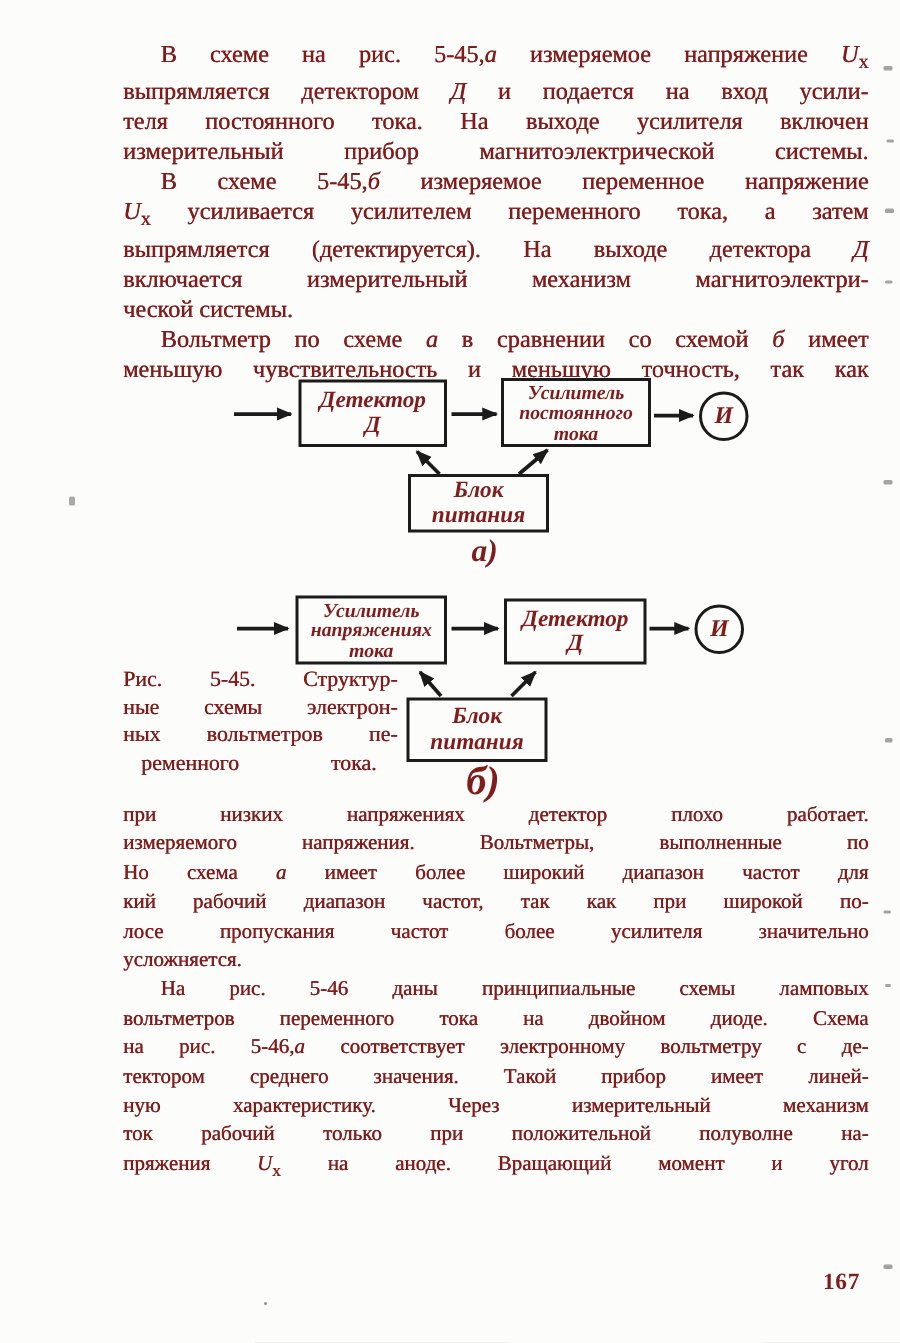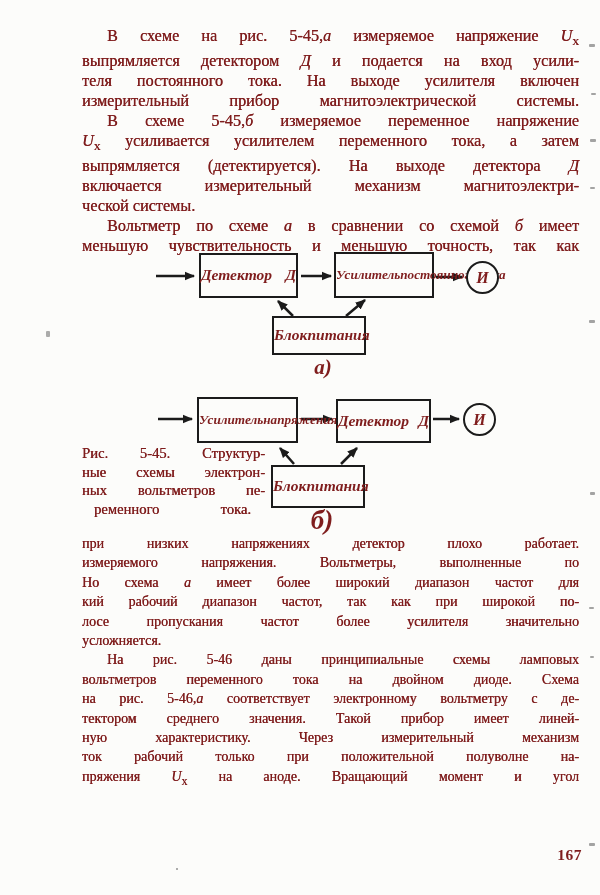--- a/index.html
+++ b/index.html
@@ -16,38 +16,38 @@
   .ln { text-align:justify; text-align-last:justify; text-shadow:0.3px 0 0 currentColor; }
   .ln.e { text-align-last:left; }
   .ln.ind { padding-left:25px; }
   
   #caption { position:absolute; left:82px; top:444px; width:183px;
              font-size:14.6px; line-height:18.6px; }
   #caption .cln { text-align:justify; text-align-last:justify; text-shadow:0.3px 0 0 currentColor; }
   #caption .cln.cap-last { padding:0 14px 0 12px; }
   
   .dbox { position:absolute; box-sizing:border-box; border:2px solid #1b1b1b;
-          background:#fcfcfa; display:flex; 
-          align-items:center; justify-content:space-between;
+          background:#fcfcfa; display:flex; flex-direction:column;
+          align-items:center; justify-content:center;
           font-style:italic; font-weight:bold; text-align:center; }
   .dbox .bl { white-space:nowrap; }
   .f15 .bl { font-size:15.5px; line-height:16.5px; }
   .f13 .bl { font-size:13.2px; line-height:13.6px; }
   .dcircle { position:absolute; box-sizing:border-box; width:33px; height:33px;
              border:2px solid #1b1b1b; border-radius:50%; background:#fcfcfa;
              display:flex; align-items:center; justify-content:center;
              font-style:italic; font-weight:bold; font-size:16px; }
   .dlabel { position:absolute; font-style:italic; font-weight:bold; text-align:center; }
   #label-a { left:300px; top:355px; width:46px; font-size:21px; }
   #label-b { left:296px; top:505px; width:52px; font-size:27px; }
   
   #arrows { position:absolute; left:0; top:0; pointer-events:none; }
   
   #pgnum { position:absolute; left:540px; top:846px; width:42px;
-           text-align:right; font-size:15.5px; font-weight:bold; letter-spacing:0.5px; }
+           text-align:center; font-size:15.5px; font-weight:bold; letter-spacing:0.5px; }
   
   .spk { position:absolute; background:#4a4a4a; opacity:0.5; border-radius:1px; }
 </style>
 </head>
 <body>
 
 <div class="page">
 
   <div class="tb" id="tb-top">
     <div class="ln ind">В схеме на рис. 5-45,<i>а</i> измеряемое напряжение <i>U</i><sub>x</sub></div>

